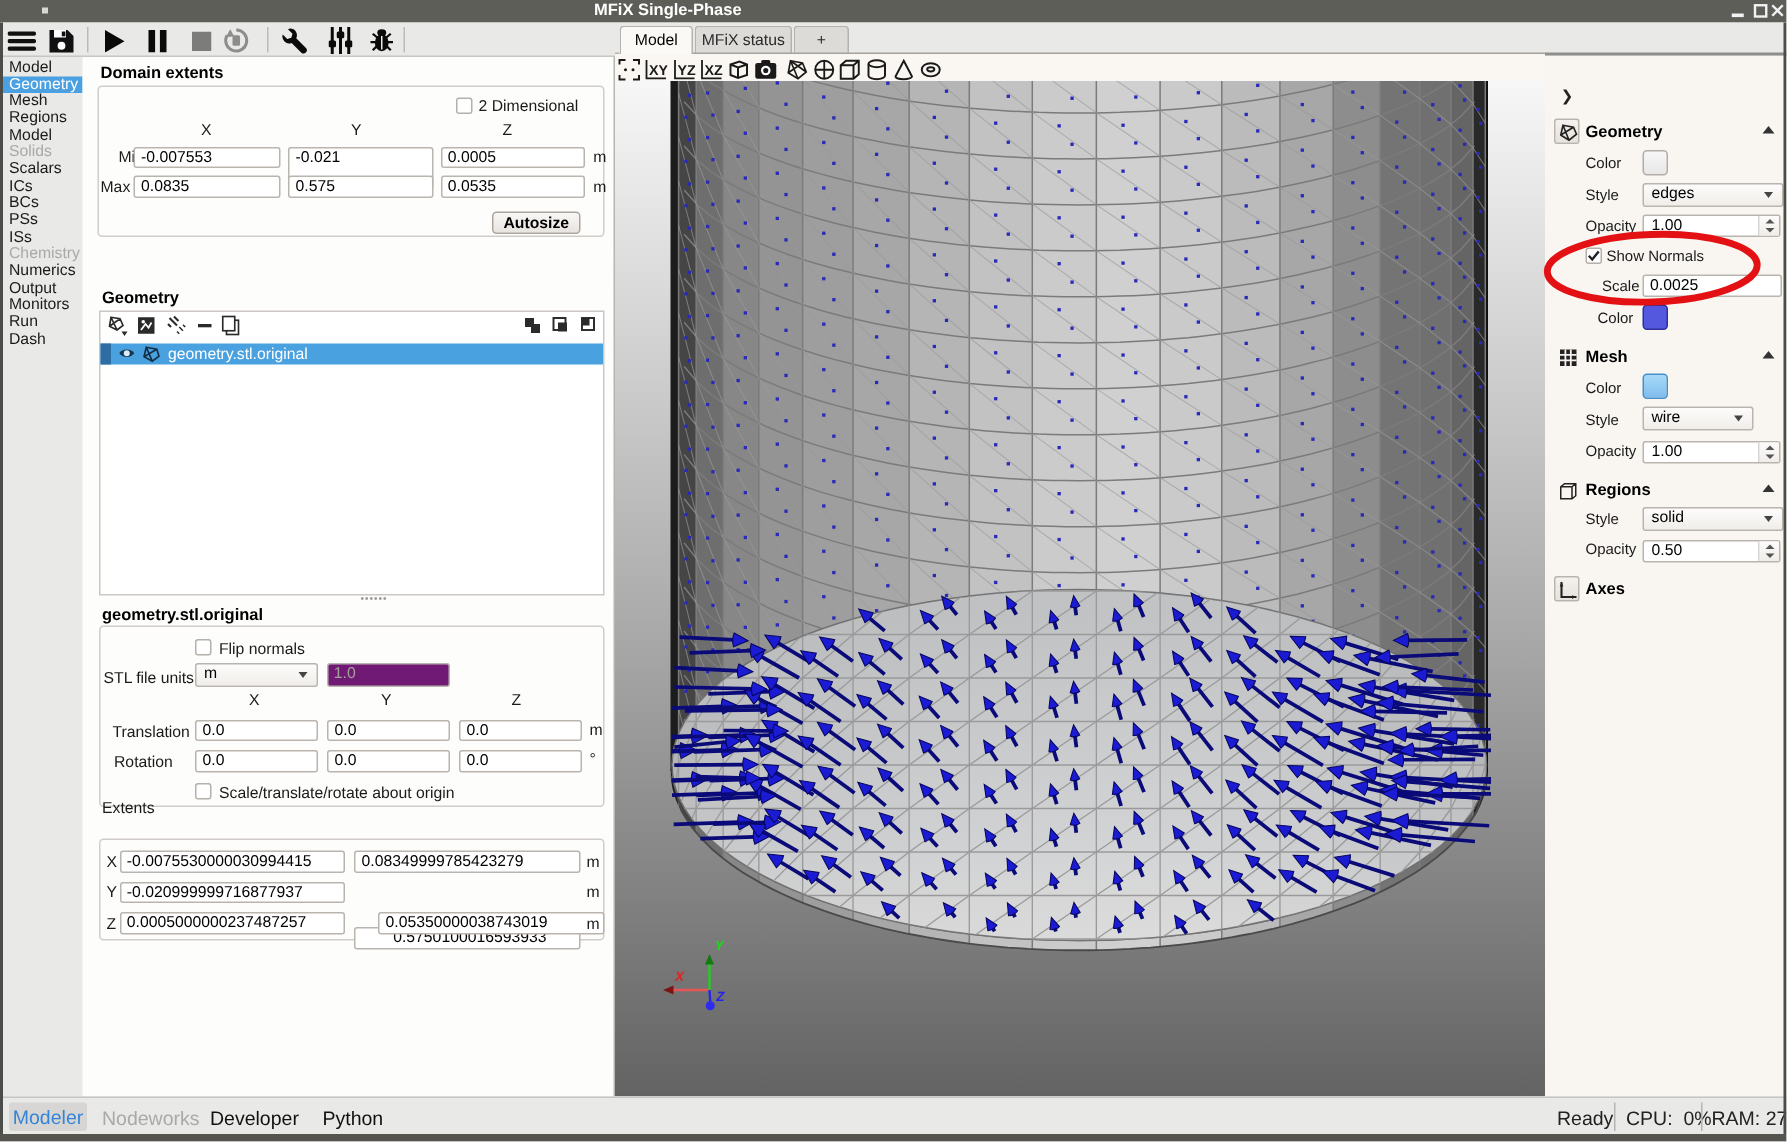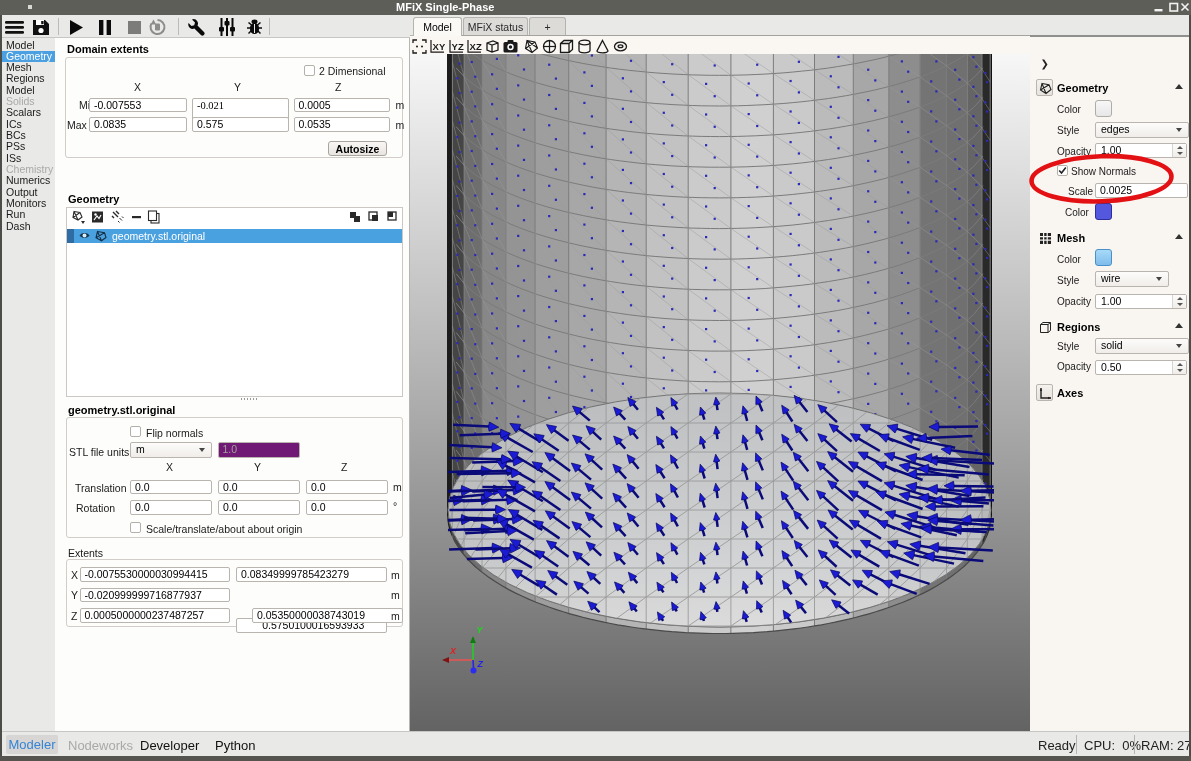--- a/index.html
+++ b/index.html
@@ -151,21 +151,21 @@
 <div id="leftpanel" class="abs"></div>
 <div class="hdr" style="left:67px;top:43px;">Domain extents</div>
 <div class="gbox" style="left:65px;top:57px;width:338px;height:101px"></div>
 <div class="cb" style="left:304px;top:65px"></div>
 <div class="lbl" style="left:319px;top:65px;">2 Dimensional</div>
 <div class="lbl" style="left:134px;top:81px;">X</div>
 <div class="lbl" style="left:234px;top:81px;">Y</div>
 <div class="lbl" style="left:335px;top:81px;">Z</div>
 <div class="lbl" style="left:79px;top:99px;">Min</div>
 <div class="fld" style="left:89px;top:97.5px;width:98px;height:14.5px;">-0.007553</div>
-<div class="fld" style="left:192px;top:97.5px;width:96.5px;height:28px;font-family:Liberation Serif, serif;">-0.021</div>
+<div class="fld" style="left:192px;top:97.5px;width:96.5px;height:28px;">-0.021</div>
 <div class="fld" style="left:293.5px;top:97.5px;width:96.5px;height:14.5px;">0.0005</div>
 <div class="lbl" style="left:395.5px;top:99px;">m</div>
 <div class="lbl" style="left:67px;top:118.5px;">Max</div>
 <div class="fld" style="left:89px;top:117px;width:98px;height:14.5px;">0.0835</div>
 <div class="fld" style="left:192px;top:117px;width:96.5px;height:14.5px;">0.575</div>
 <div class="fld" style="left:293.5px;top:117px;width:96.5px;height:14.5px;">0.0535</div>
 <div class="lbl" style="left:395.5px;top:118.5px;">m</div>
 <div class="btn" style="left:328px;top:140.5px;width:59px;height:15px;line-height:14px">Autosize</div>
 <div class="hdr" style="left:68px;top:193px;">Geometry</div>
 <div class="abs" style="left:66px;top:207px;width:337px;height:190px;background:#fff;border:1px solid #ccc7c2"></div>
@@ -216,22 +216,22 @@
 <div class="fld" style="left:130px;top:479.5px;width:82px;height:14.5px;">0.0</div>
 <div class="fld" style="left:218px;top:479.5px;width:82px;height:14.5px;">0.0</div>
 <div class="fld" style="left:306px;top:479.5px;width:82px;height:14.5px;">0.0</div>
 <div class="lbl" style="left:393px;top:481px;">m</div>
 <div class="lbl" style="left:76px;top:502px;">Rotation</div>
 <div class="fld" style="left:130px;top:500px;width:82px;height:14.5px;">0.0</div>
 <div class="fld" style="left:218px;top:500px;width:82px;height:14.5px;">0.0</div>
 <div class="fld" style="left:306px;top:500px;width:82px;height:14.5px;">0.0</div>
 <div class="lbl" style="left:393px;top:500px;">°</div>
 <div class="cb" style="left:130px;top:521.5px"></div>
-<div class="lbl" style="left:146px;top:522.5px;">Scale/translate/about about origin</div>
-<div class="lbl" style="left:68px;top:547px;">Extents</div>
+<div class="lbl" style="left:146px;top:522.5px;">Scale/translate/rotate about origin</div>
+<div class="lbl" style="left:68px;top:533px;">Extents</div>
 <div class="gbox" style="left:66px;top:559px;width:337px;height:68px"></div>
 <div class="lbl" style="left:71px;top:568.5px;">X</div>
 <div class="fld" style="left:79.5px;top:567px;width:150.5px;height:14.5px;">-0.0075530000030994415</div>
 <div class="fld" style="left:236px;top:567px;width:150.5px;height:14.5px;">0.08349999785423279</div>
 <div class="lbl" style="left:391px;top:568.5px;">m</div>
 <div class="lbl" style="left:71px;top:589.0px;">Y</div>
 <div class="fld" style="left:79.5px;top:587.5px;width:150.5px;height:14.5px;">-0.020999999716877937</div>
 <div class="fld" style="left:236px;top:618px;width:150.5px;height:14.5px;text-align:center;">0.5750100016593933</div>
 <div class="lbl" style="left:391px;top:589.0px;">m</div>
 <div class="lbl" style="left:71px;top:609.5px;">Z</div>

